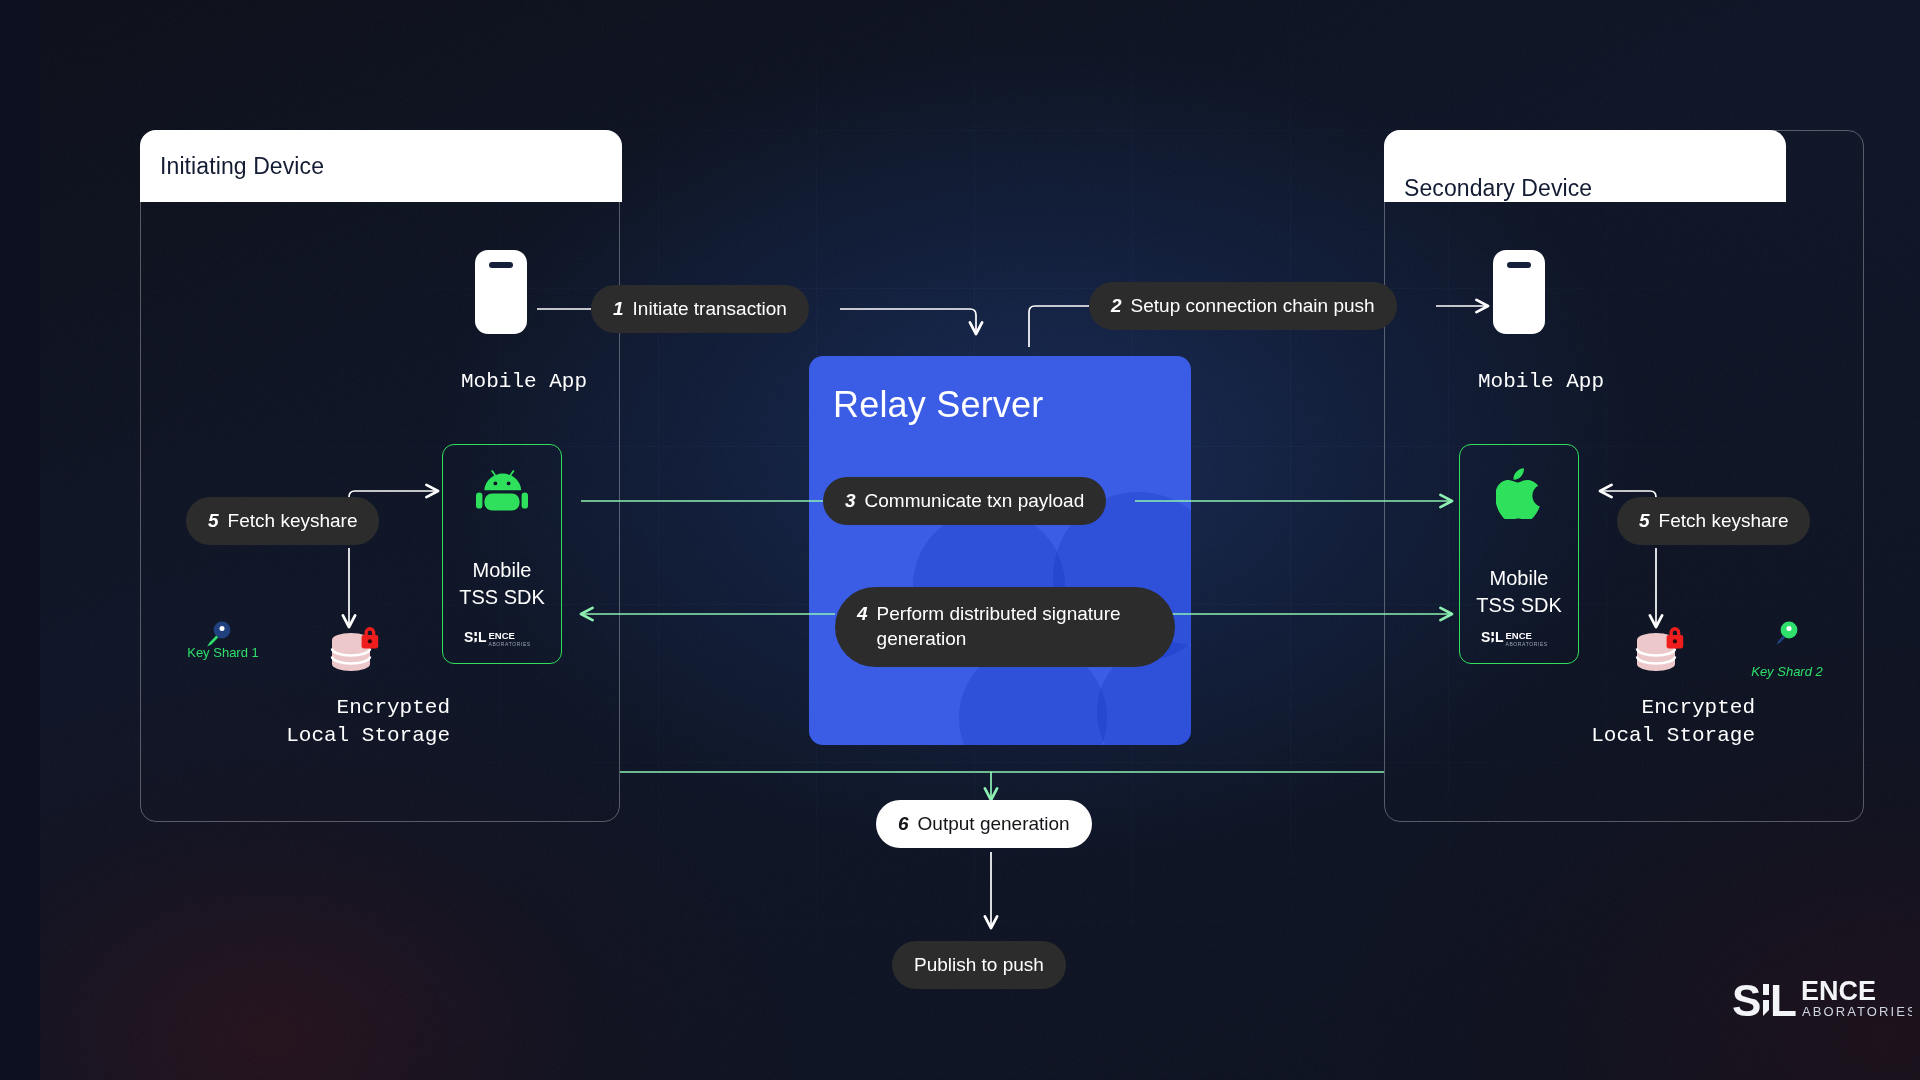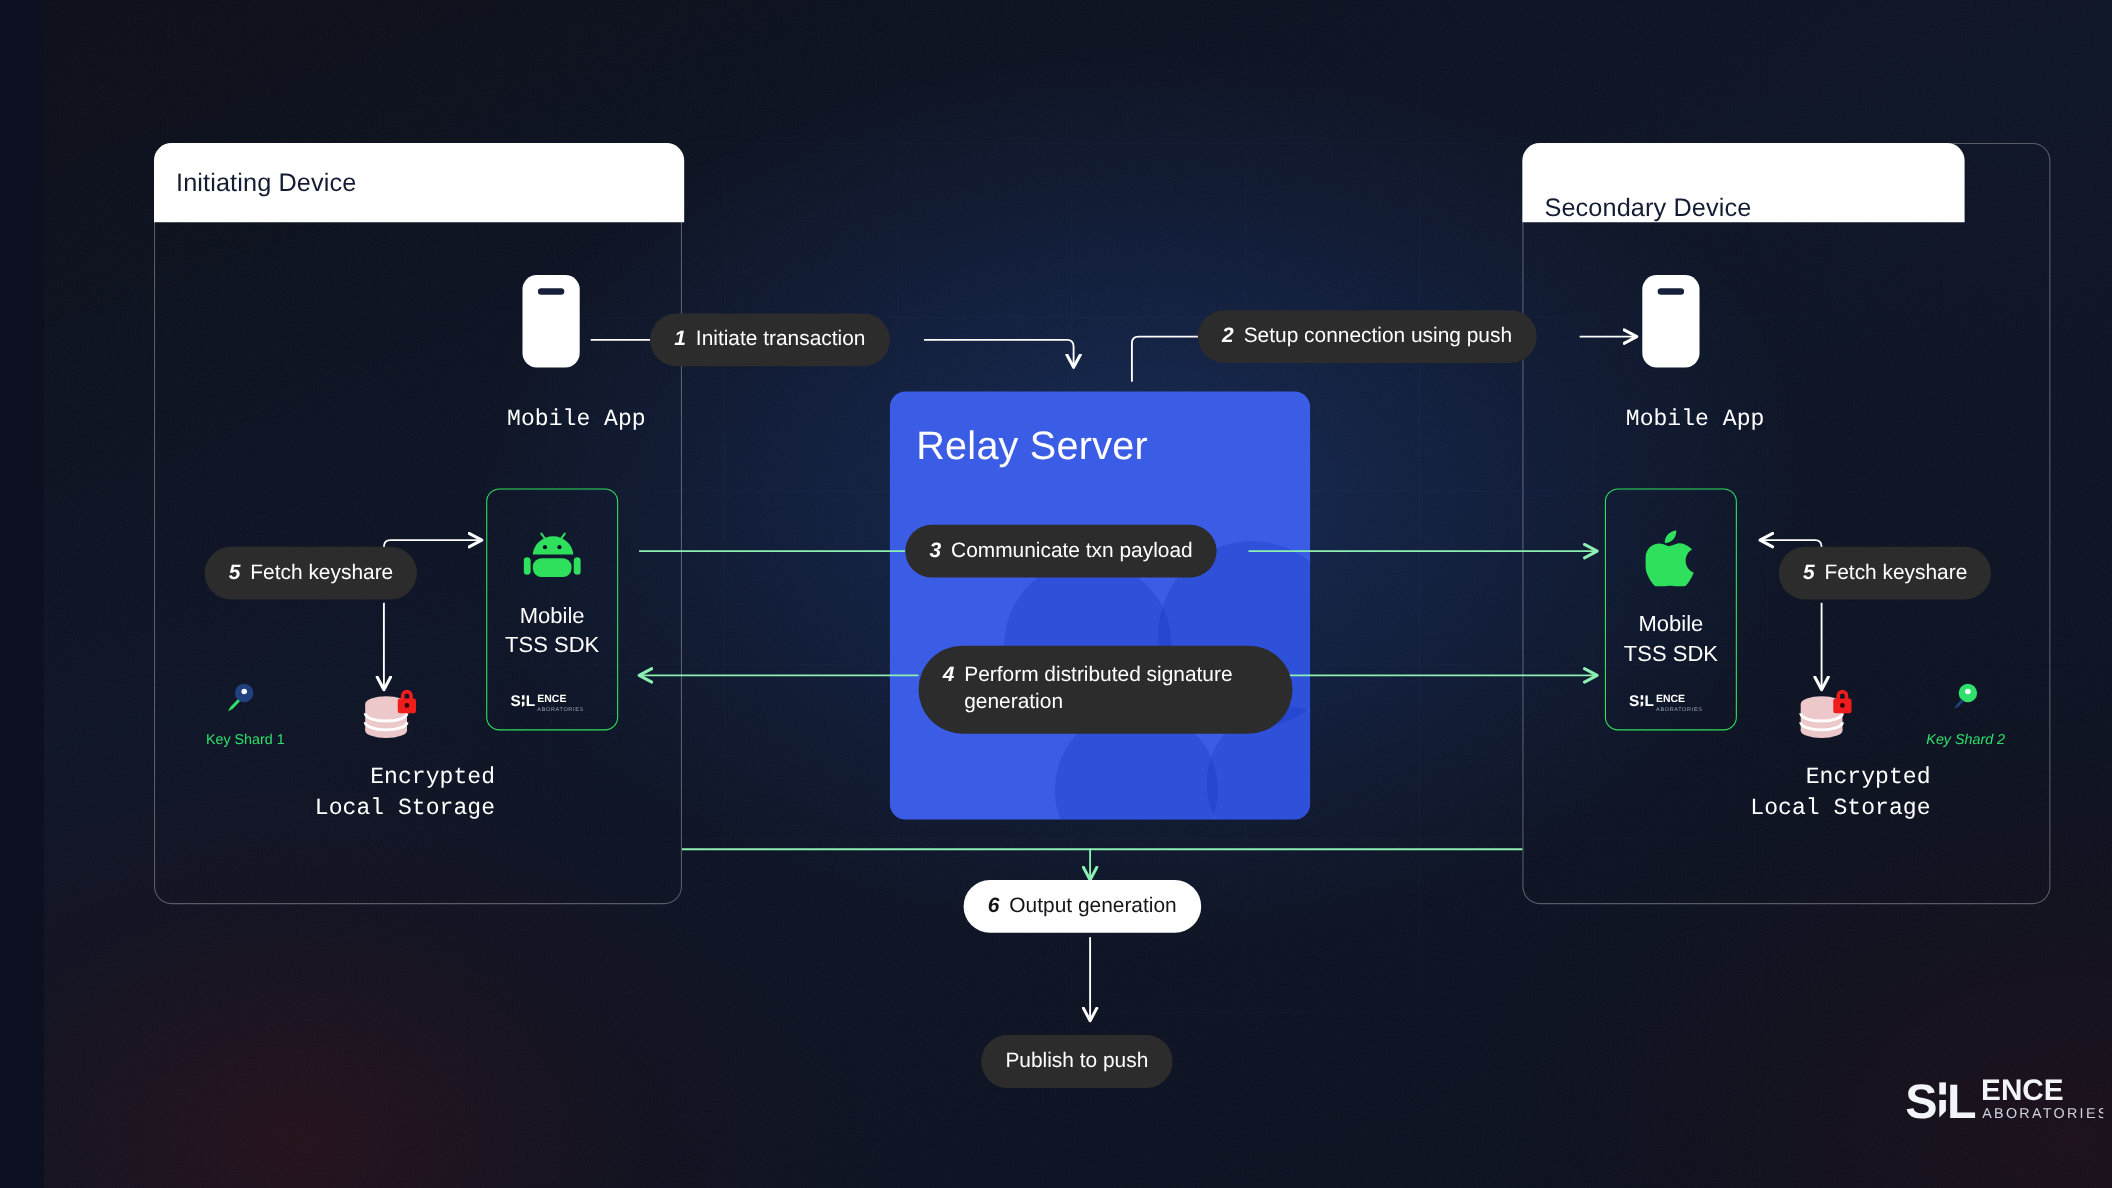--- a/index.html
+++ b/index.html
@@ -96,22 +96,23 @@
   .pill.multiline .num { margin-top: 0px; }
 
   
   .sdk {
     position: absolute;
     width: 120px; height: 220px;
     border: 1.5px solid #2fe05c;
     border-radius: 12px;
     display: flex; flex-direction: column;
     align-items: center;
-    padding-top: 36px;
+    padding-top: 22px;
     z-index: 5;
+    gap: 24px;
   }
   .sdk .sdk-label {
     margin-top: 22px;
     color: #ffffff; font-size: 20px; line-height: 1.35;
     text-align: center;
   }
   .sdk .sdk-logo { position: absolute; bottom: 14px; }
 
   
   .phone {
@@ -246,21 +247,21 @@
     </span>
   </div>
 
   <span style="position:absolute; left:160px; top:620px;">
     <svg width="34" height="32" viewBox="0 0 34 32">
       <circle cx="22" cy="10" r="8.4" fill="#20407e"></circle>
       <circle cx="22" cy="8.6" r="2.5" fill="#ffffff"></circle>
       <path d="M16.2,15.6 L9.4,22.8 L7.2,26.6 L11.4,24.6 L18.2,17.6 Z" fill="#2fe06c"></path>
     </svg>
   </span>
-  <div class="keyshard-label" style="left:138px; top:664px; width:90px;">Key Shard 1</div>
+  <div class="keyshard-label" style="left:138px; top:645px; width:90px;">Key Shard 1</div>
 
   <span class="storage" style="left:283px; top:620px;">
     <svg width="64" height="64" viewBox="0 0 64 64">
       <g fill="#ecc8ca">
         <ellipse cx="28" cy="20" rx="19" ry="7"></ellipse>
         <rect x="9" y="20" width="38" height="24"></rect>
         <ellipse cx="28" cy="44" rx="19" ry="7"></ellipse>
       </g>
       <g fill="none" stroke="#ffffff" stroke-width="2.6">
         <path d="M9,28.5 a19,7 0 0 0 38,0"></path>
@@ -346,21 +347,21 @@
     <div class="title">Relay Server</div>
   </div>
 
   <div class="pill" style="left:551px; top:285px;">
     <span class="num">1</span>
     <span>Initiate transaction</span>
   </div>
 
   <div class="pill" style="left:1049px; top:282px;">
     <span class="num">2</span>
-    <span>Setup connection using push</span>
+    <span>Setup connection chain push</span>
   </div>
 
   <div class="pill" style="left:783px; top:477px;">
     <span class="num">3</span>
     <span>Communicate txn payload</span>
   </div>
 
   <div class="pill multiline" style="left:795px; top:587px; width:340px;">
     <span class="num">4</span>
     <span>Perform distributed signature generation</span>

